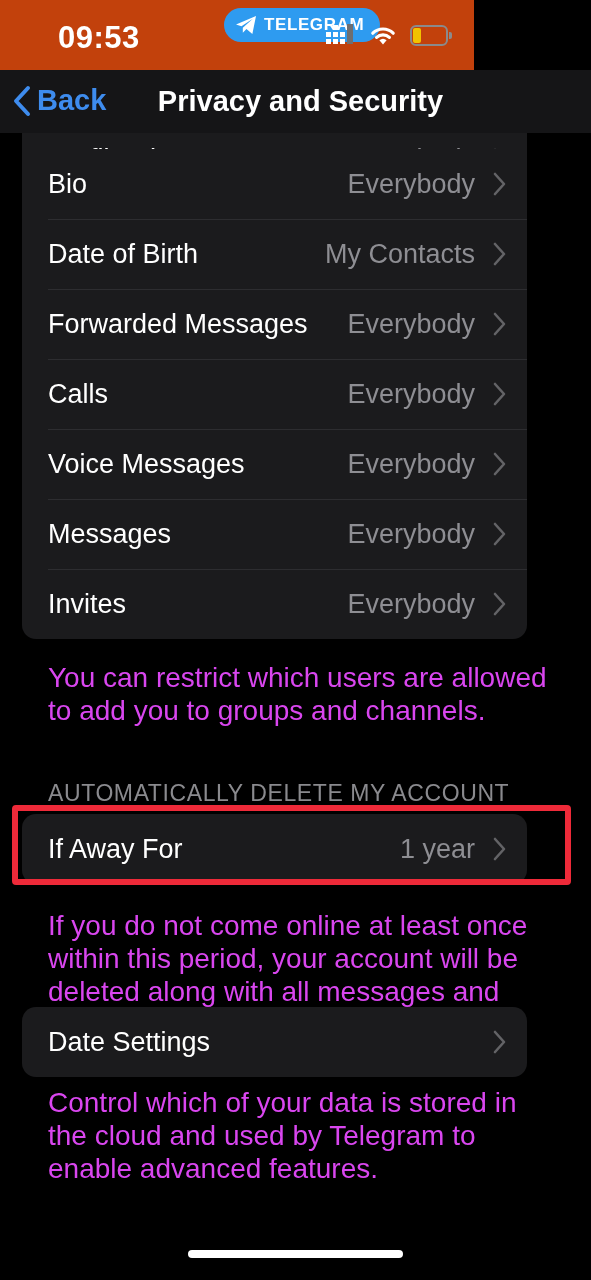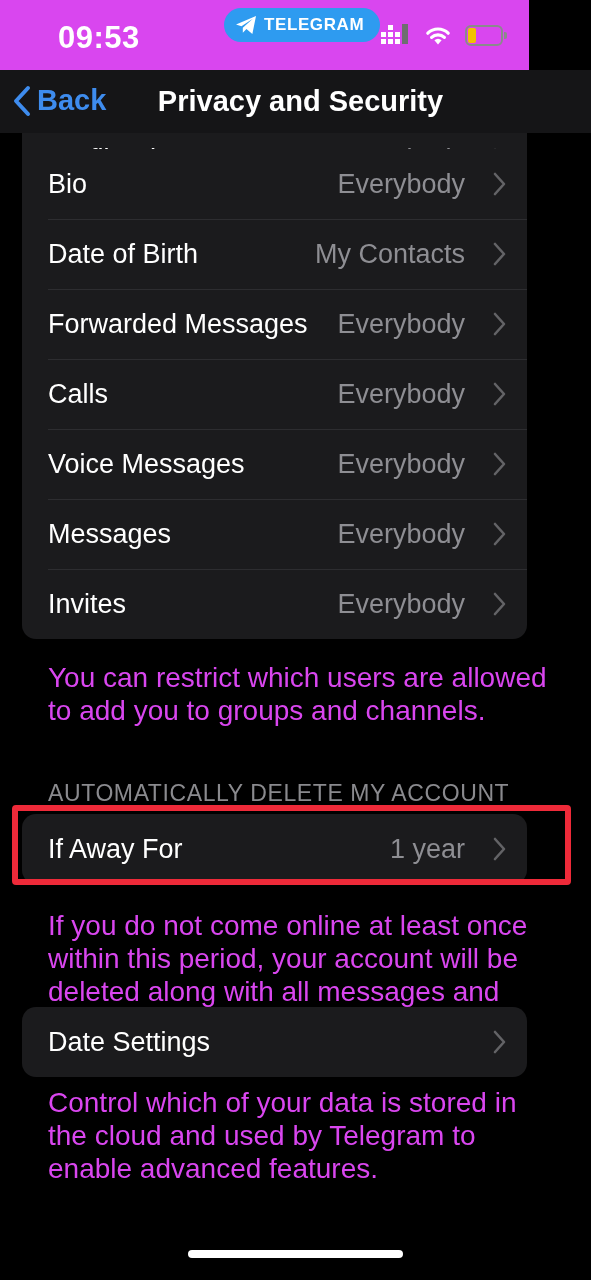--- a/index.html
+++ b/index.html
@@ -6,22 +6,22 @@
   html, body {
     width:591px; height:1280px;
     background:#000;
     font-family:"Liberation Sans", sans-serif;
     overflow:hidden;
   }
   .phone { position:relative; width:591px; height:1280px; background:#000; }
 
   
   .statusbar {
-    position:absolute; top:0; left:0; width:529px; height:70px;
-    background:#d946ef;
+    position:absolute; top:0; left:0; width:474px; height:70px;
+    background:#c2410c;
     display:flex; align-items:center;
   }
   .sb-time {
     position:absolute; left:58px; top:20px;
     font-size:31px; font-weight:bold; color:#fff;
     letter-spacing:0.5px;
   }
   .tg-pill {
     position:absolute; left:224px; top:8px;
     height:34px; padding:0 16px 0 11px;
@@ -86,21 +86,21 @@
     height:70px; padding:0 20px 0 26px;
   }
   .row + .row::before {
     content:""; position:absolute; left:26px; right:0; top:0;
     height:1px; background:#2D2D30;
   }
   .row-label {
     font-size:27px; color:#fff; flex:1; white-space:nowrap;
   }
   .row-value {
-    font-size:27px; color:#8E8E93; margin-right:28px; white-space:nowrap;
+    font-size:27px; color:#8E8E93; margin-right:18px; white-space:nowrap;
   }
   .chev { display:block; width:14px; height:24px; flex:none; }
 
   
   .clipped-row {
     position:relative; height:16px; overflow:hidden;
     display:flex; align-items:flex-end; padding:0 20px 0 26px;
   }
   .clipped-row .inner {
     display:flex; align-items:center; width:100%;

